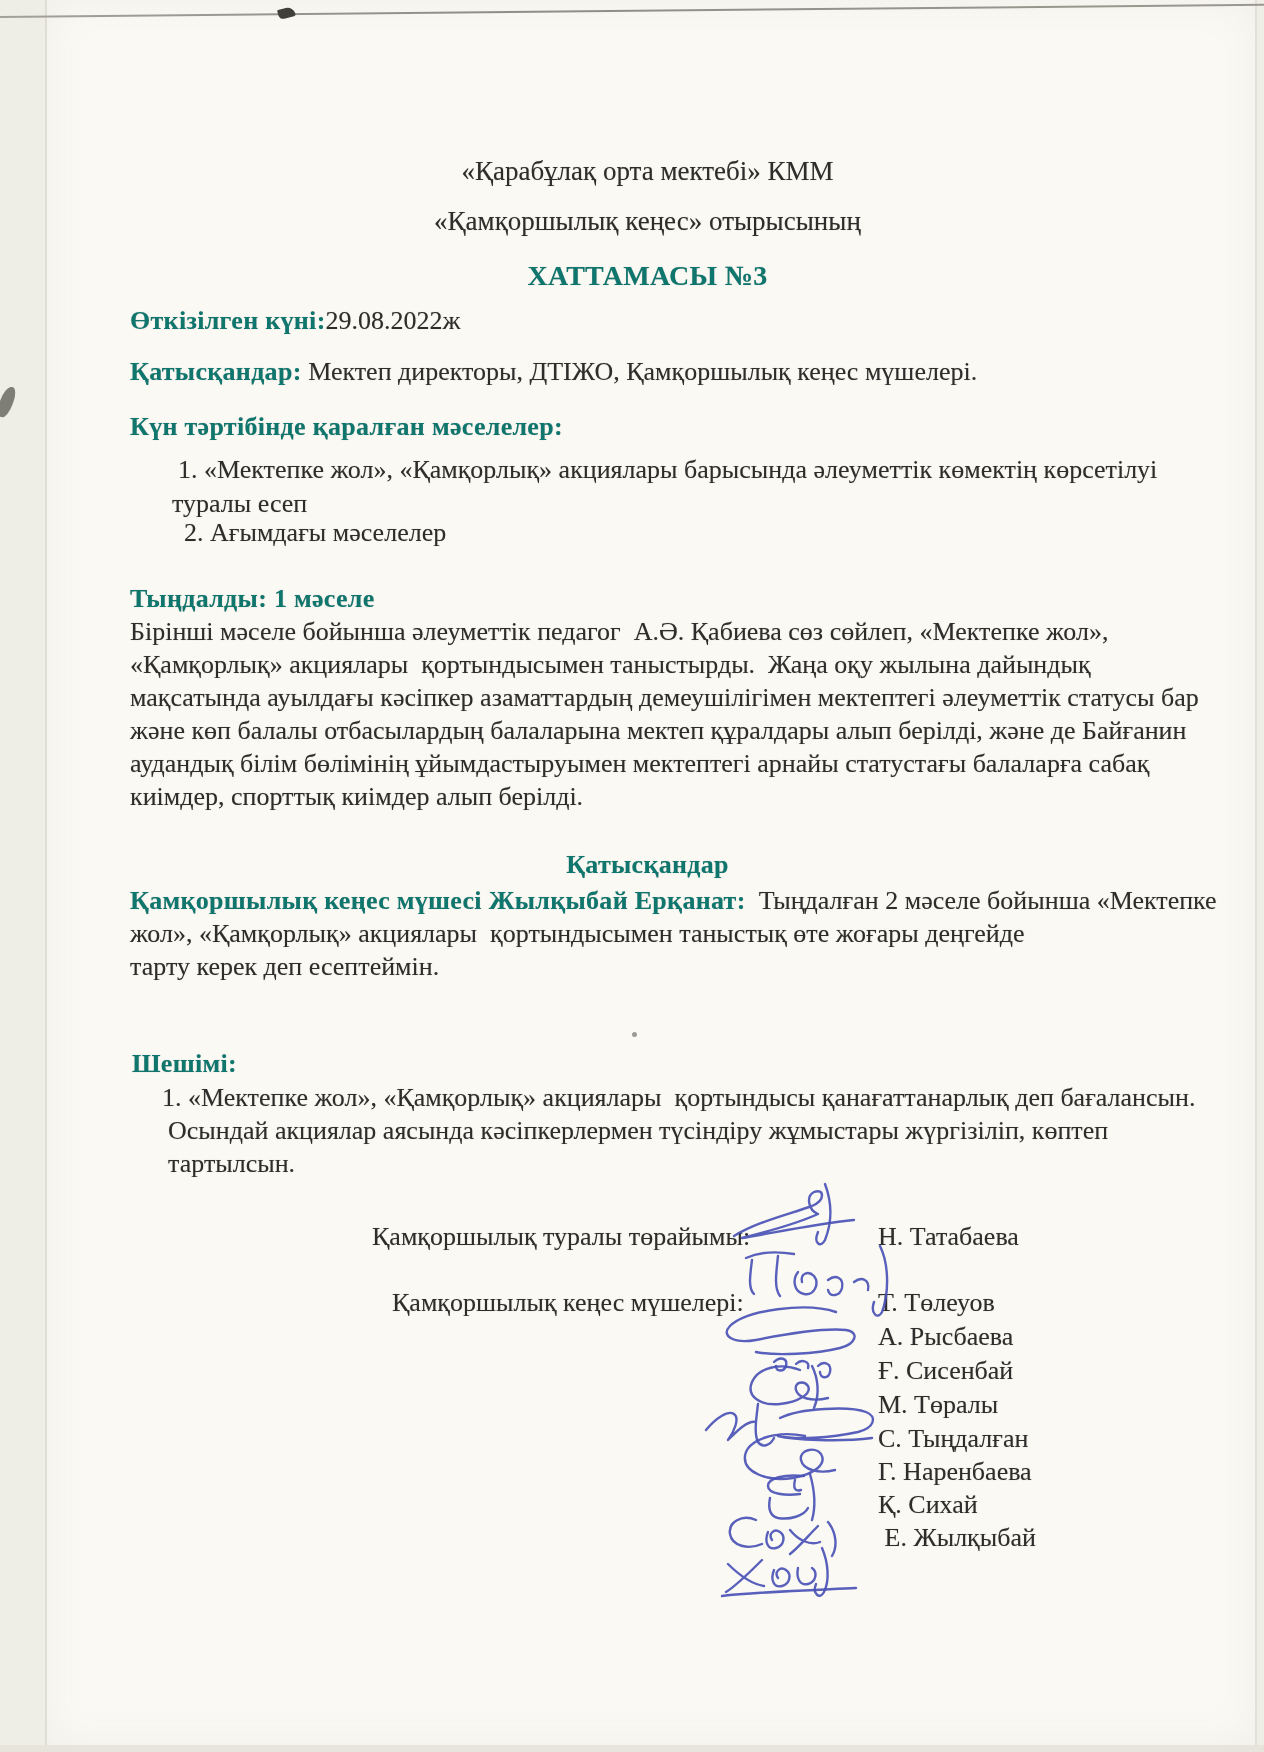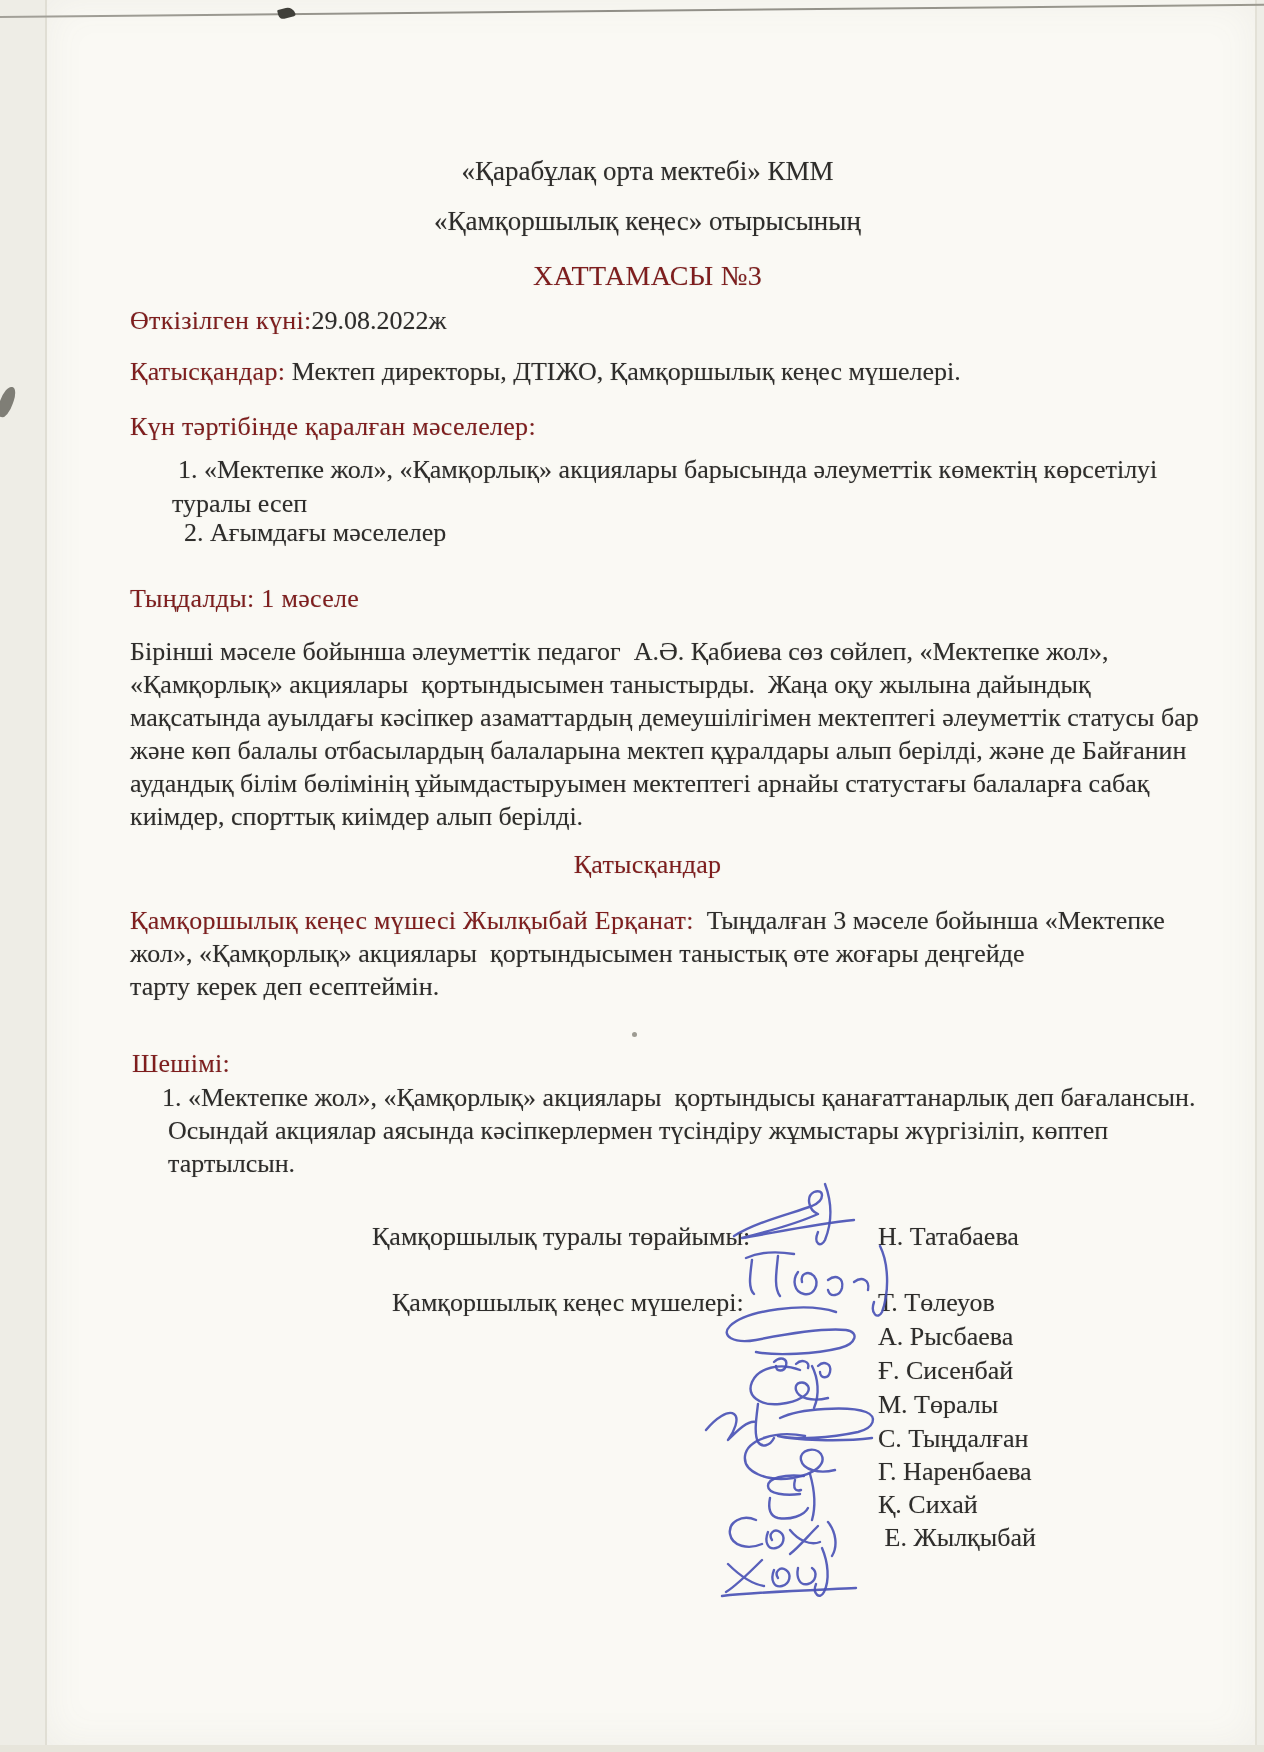--- a/index.html
+++ b/index.html
@@ -28,24 +28,24 @@
   }
   .scan-inkmark{
     position:absolute;left:0px;top:386px;width:13px;height:32px;
     background:#5a5850;border-radius:60% 40% 55% 45%;transform:rotate(18deg);opacity:.75;
   }
   .scan-dot{position:absolute;left:632px;top:1032px;width:5px;height:5px;border-radius:50%;background:#9d9b92;}
 
   .line{position:absolute;white-space:pre;font-size:26px;line-height:33px;
         text-shadow:0 0 1px rgba(70,68,62,.35);}
   .center{left:130px;width:1035px;text-align:center;margin-top:24px;}
-  .b{font-weight:normal;color:#7f1d1d;letter-spacing:.3px;}
+  .b{font-weight:bold;color:#0f766e;letter-spacing:.3px;}
   .titleline{font-size:27px;}
   .para{position:absolute;left:130px;width:1060px;font-size:26px;line-height:33px;
-        text-shadow:0 0 1px rgba(70,68,62,.35);margin-top:20px;}
+        text-shadow:0 0 1px rgba(70,68,62,.35);}
   .para div{white-space:pre;}
   .namecol{position:absolute;left:878px;white-space:pre;font-size:26px;line-height:33px;
         text-shadow:0 0 1px rgba(70,68,62,.35);}
   .sig{position:absolute;}
   .sig svg{overflow:visible;}
   .sig path{fill:none;stroke:#4a52b5;stroke-width:2.4;stroke-linecap:round;stroke-linejoin:round;opacity:.92;}
 </style>
 </head>
 <body>
 
@@ -75,21 +75,21 @@
   <div>Бірінші мәселе бойынша әлеуметтік педагог  А.Ә. Қабиева сөз сөйлеп, «Мектепке жол»,</div>
   <div>«Қамқорлық» акциялары  қортындысымен таныстырды.  Жаңа оқу жылына дайындық</div>
   <div>мақсатында ауылдағы кәсіпкер азаматтардың демеушілігімен мектептегі әлеуметтік статусы бар</div>
   <div>және көп балалы отбасылардың балаларына мектеп құралдары алып берілді, және де Байғанин</div>
   <div>аудандық білім бөлімінің ұйымдастыруымен мектептегі арнайы статустағы балаларға сабақ</div>
   <div>киімдер, спорттық киімдер алып берілді.</div>
 </div>
 
 <div class="line center b" style="top:824px">Қатысқандар</div>
 <div class="para" style="top:884px">
-  <div><span class="b">Қамқоршылық кеңес мүшесі Жылқыбай Ерқанат:</span><span>  Тыңдалған 3 мәселе бойынша «Мектепке</span></div>
+  <div><span class="b">Қамқоршылық кеңес мүшесі Жылқыбай Ерқанат:</span><span>  Тыңдалған 2 мәселе бойынша «Мектепке</span></div>
   <div>жол», «Қамқорлық» акциялары  қортындысымен таныстық өте жоғары деңгейде</div>
   <div>тарту керек деп есептеймін.</div>
 </div>
 
 <div class="line b" style="left:132px;top:1047px">Шешімі:</div>
 <div class="line" style="left:162px;top:1081px">1. «Мектепке жол», «Қамқорлық» акциялары  қортындысы қанағаттанарлық деп бағалансын.</div>
 <div class="line" style="left:168px;top:1114px">Осындай акциялар аясында кәсіпкерлермен түсіндіру жұмыстары жүргізіліп, көптеп</div>
 <div class="line" style="left:168px;top:1147px">тартылсын.</div>
 
 <div class="line" style="left:372px;top:1220px">Қамқоршылық туралы төрайымы:</div>

